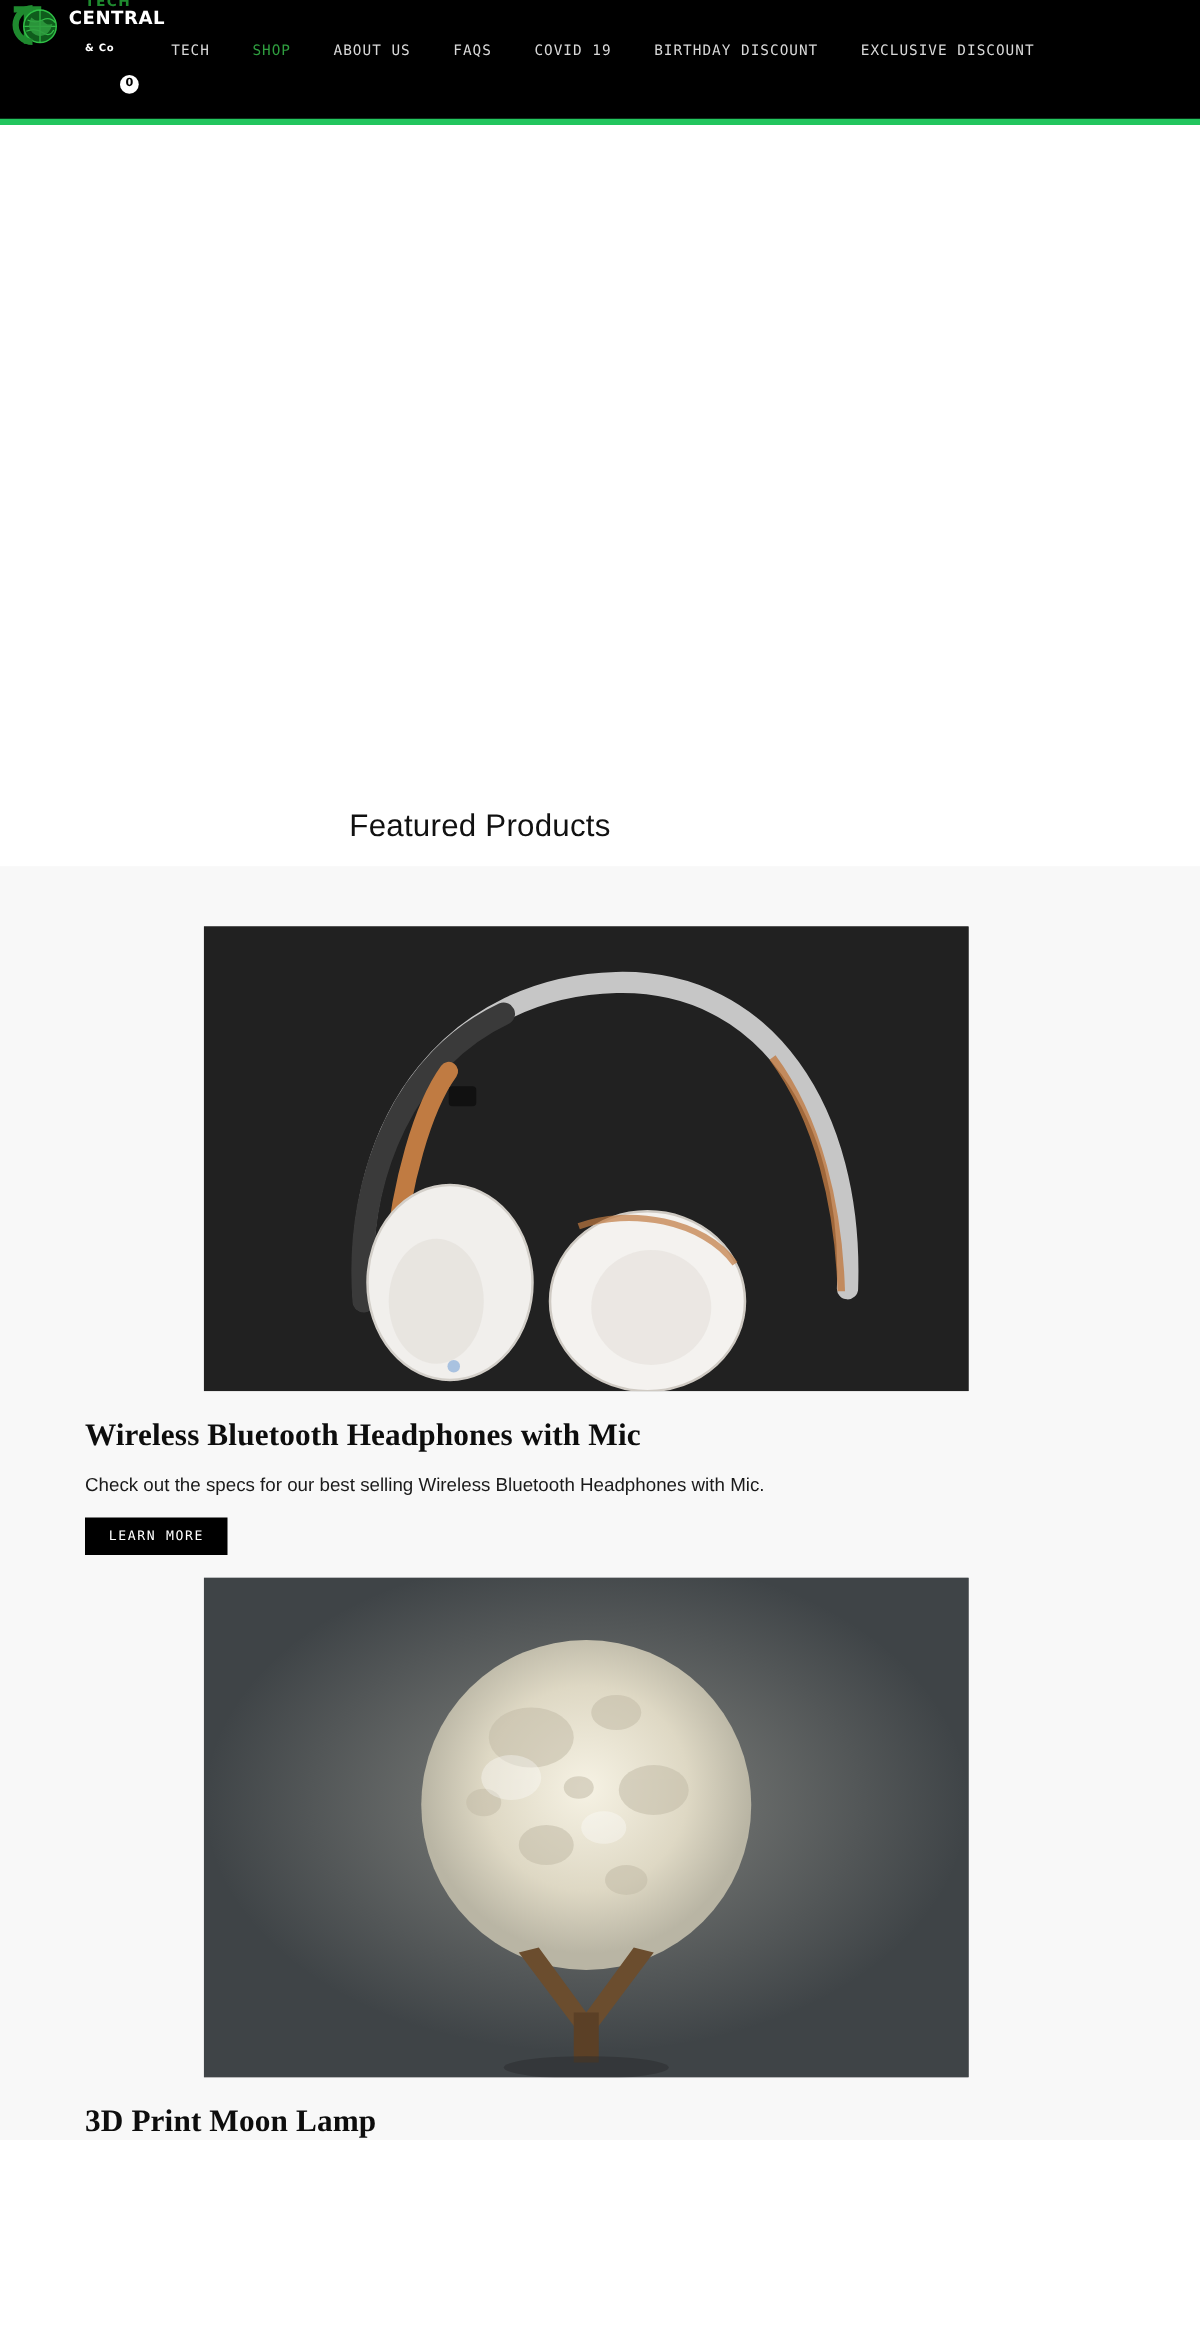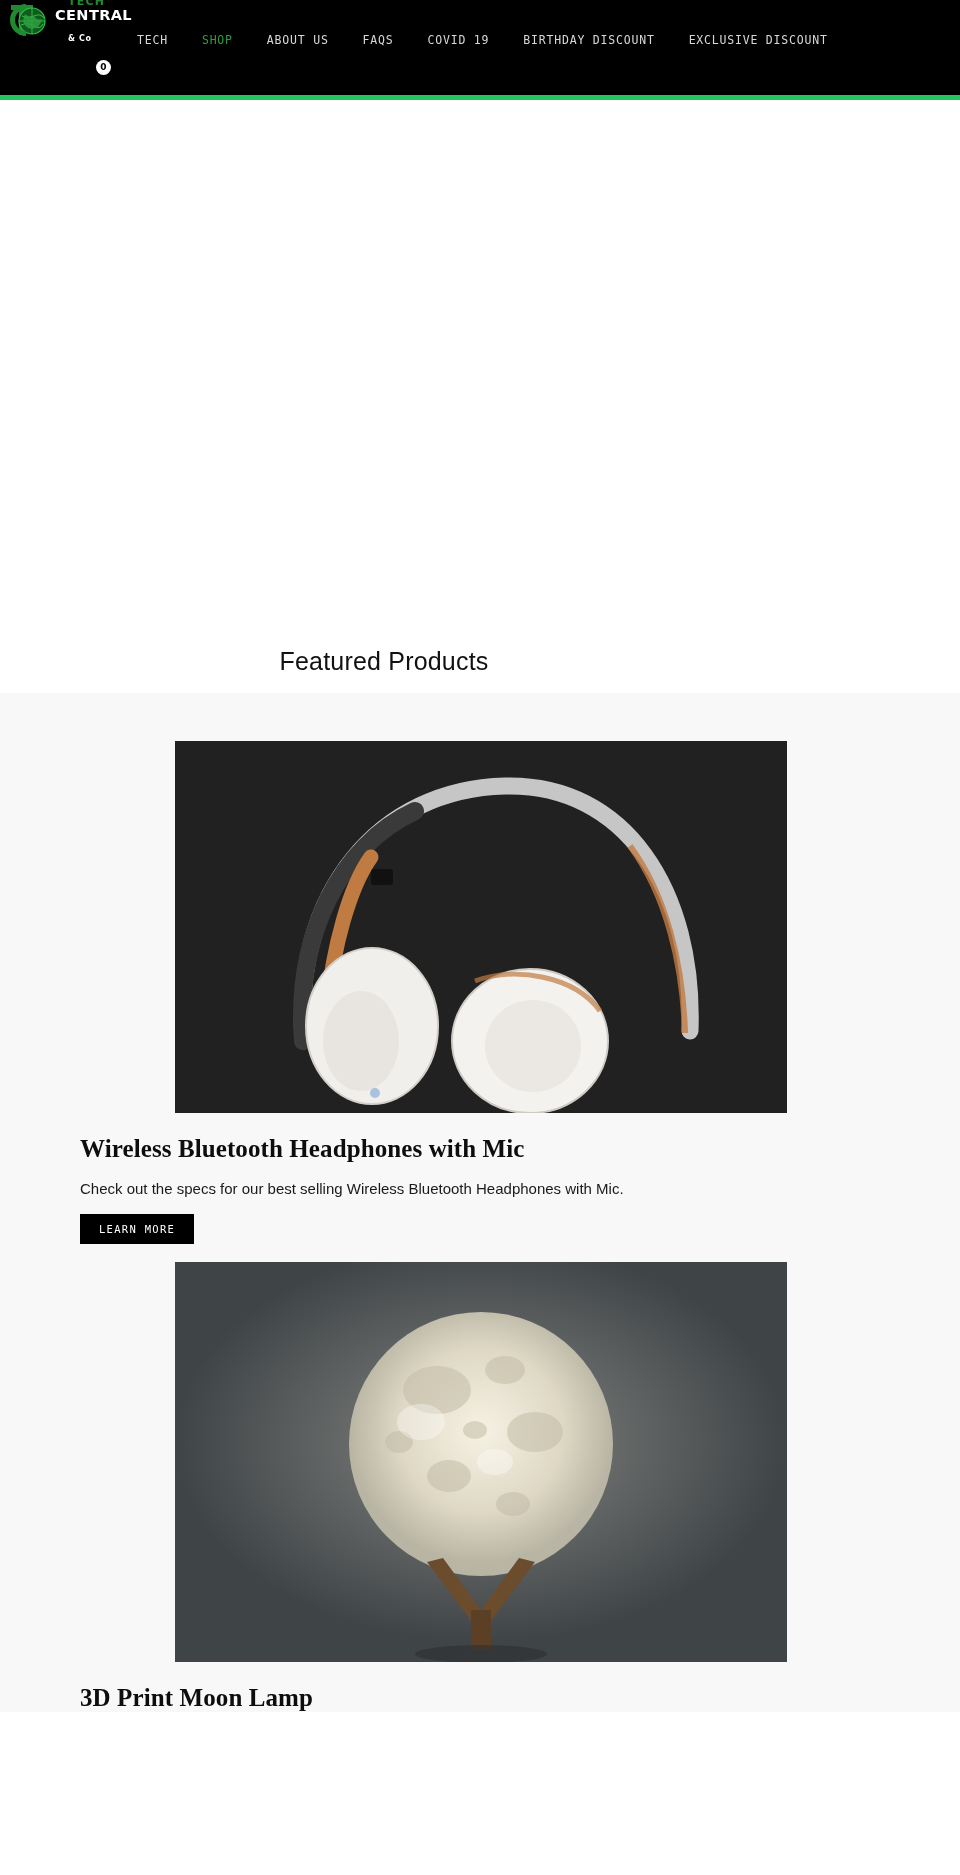--- a/index.html
+++ b/index.html
@@ -136,21 +136,21 @@
   }
 
   
   .products-section {
     width: 960px;
     background: #f8f8f8;
     padding-top: 48px;
   }
   .product-card {
     width: 960px;
-    padding: 0 0 0 16px;
+    padding: 0 0 0 4px;
   }
   .product-media {
     width: 612px;
     height: 372px;
     margin: 0 auto 0 159px;
     overflow: hidden;
     position: relative;
   }
   .product-media.tall { height: 400px; }
   .product-body {

